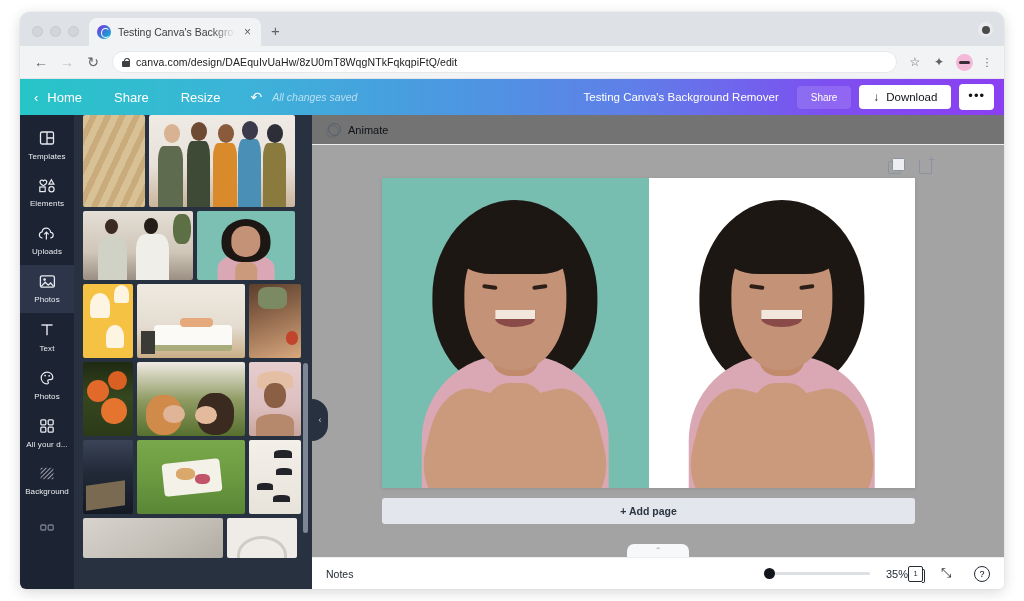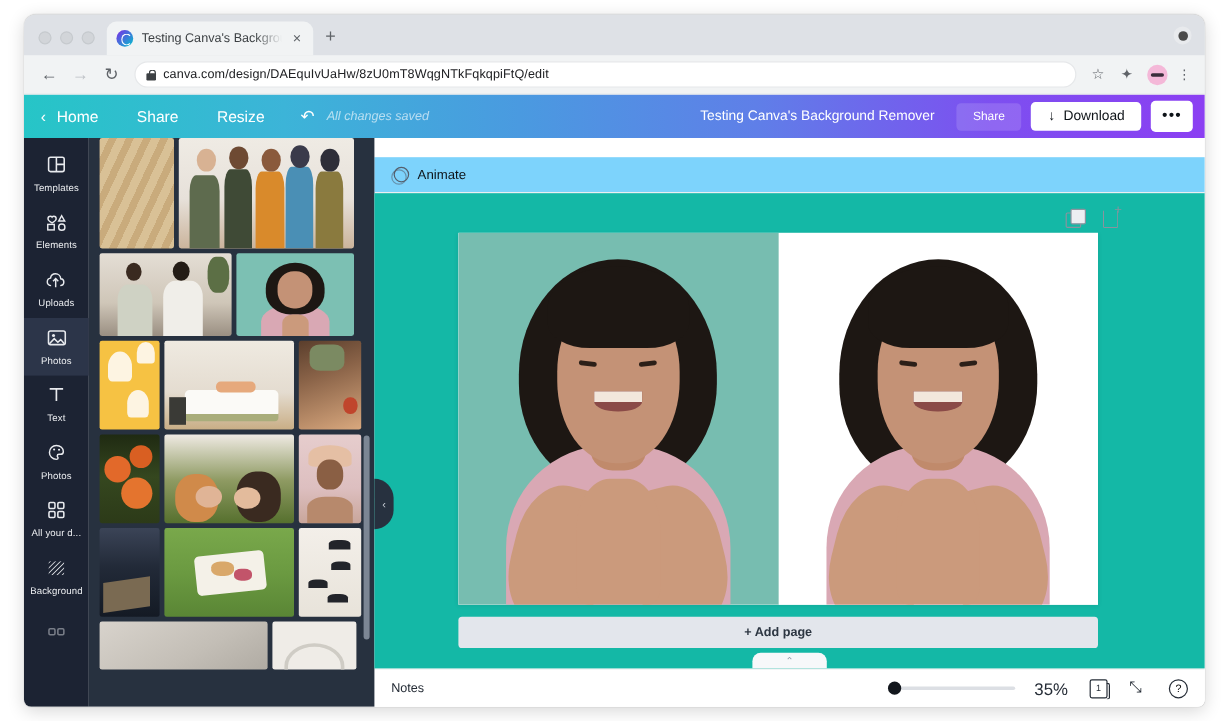--- a/index.html
+++ b/index.html
@@ -177,31 +177,31 @@
     position: absolute; left: 292px; top: 320px; width: 16px; height: 42px;
     background: #27313f; border-radius: 0 22px 22px 0;
     display: flex; align-items: center; justify-content: center;
     color: #c8ced6; font-size: 9px; z-index: 5;
   }
 
   
   #editor { flex: 1; display: flex; flex-direction: column; background: #ffffff; min-width: 0; }
   #animbar {
     height: 30px; display: flex; align-items: center; gap: 8px;
-    padding: 0 14px; border-bottom: 1px solid #eceef1; background:#7dd3fc;margin-top:16px;
+    padding: 0 14px; border-bottom: 1px solid #eceef1; background:#737373;
   }
   .anim-ico { width: 14px; height: 14px; position: relative; }
   .anim-ico::before, .anim-ico::after {
     content: ""; position: absolute; border: 1.4px solid #545f6d; border-radius: 50%;
   }
   .anim-ico::before { left: 2px; top: 0; width: 11px; height: 11px; }
   .anim-ico::after { left: 0; top: 2px; width: 11px; height: 11px; opacity: .55; }
   .anim-label { font-size: 11px; color: #0e1318; }
 
-  #workspace { flex: 1; background: #14b8a6; position: relative; overflow: hidden; }
+  #workspace { flex: 1; background: #a3a3a3; position: relative; overflow: hidden; }
   #page-tools {
     position: absolute; right: 70px; top: 13px; display: flex; gap: 14px;
     color: #707a87;
   }
   .ptool { width: 16px; height: 16px; position: relative; }
   .ptool-dup::before {
     content:""; position:absolute; left:0; top:3px; width:11px; height:11px;
     border:1.4px solid #8a939e; border-radius:1.5px;
   }
   .ptool-dup::after {
@@ -283,21 +283,21 @@
   #statusbar {
     height: 32px; background: #ffffff; border-top: 1px solid #eceef1;
     display: flex; align-items: center; padding: 0 14px;
   }
   #notes-label { font-size: 10.5px; color: #252c36; }
   .sb-spacer { flex: 1; }
   #zoom-slider { width: 106px; height: 3px; background: #dcdfe4; border-radius: 2px;
                  position: relative; margin-right: 16px; }
   #zoom-knob { position: absolute; left: 0; top: -4px; width: 11px; height: 11px;
                border-radius: 50%; background: #12161c; }
-  #zoom-pct { font-size: 14px; color: #252c36; margin-right: 18px; }
+  #zoom-pct { font-size: 11px; color: #252c36; }
   .sb-ico { margin-right: 18px; color: #252c36; position: relative; }
   .pagecount { width: 15px; height: 16px; border: 1.4px solid #252c36; border-radius: 2px;
                display: flex; align-items: center; justify-content: center;
                font-size: 7.5px; position: relative; }
   .pagecount::after { content:""; position:absolute; right:-3px; top:2px; width:2px; height:12px;
                       border:1.4px solid #252c36; border-left:none; border-radius:0 2px 2px 0; }
   .expand-ico { width: 15px; height: 15px; position: relative; font-size: 13px; line-height: 1; }
   .help-ico { width: 16px; height: 16px; border: 1.4px solid #252c36; border-radius: 50%;
               display: flex; align-items: center; justify-content: center;
               font-size: 9px; margin-right: 0; }

